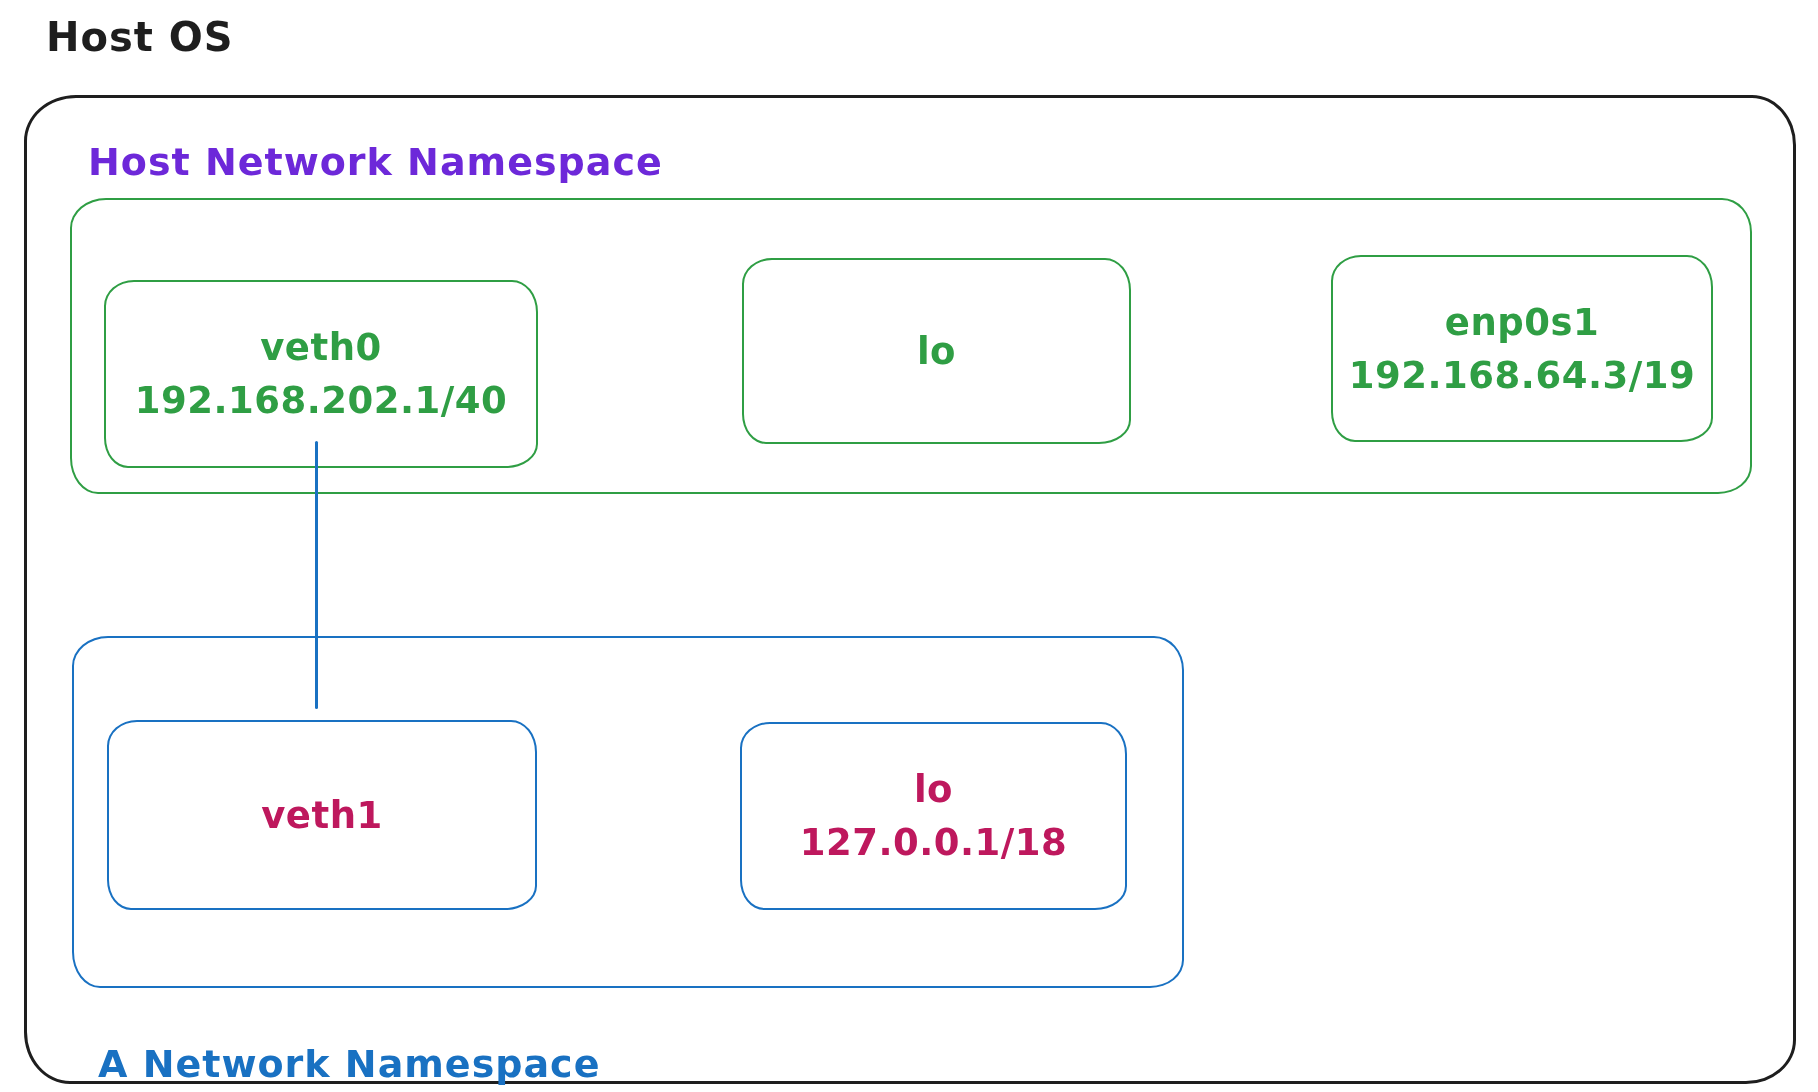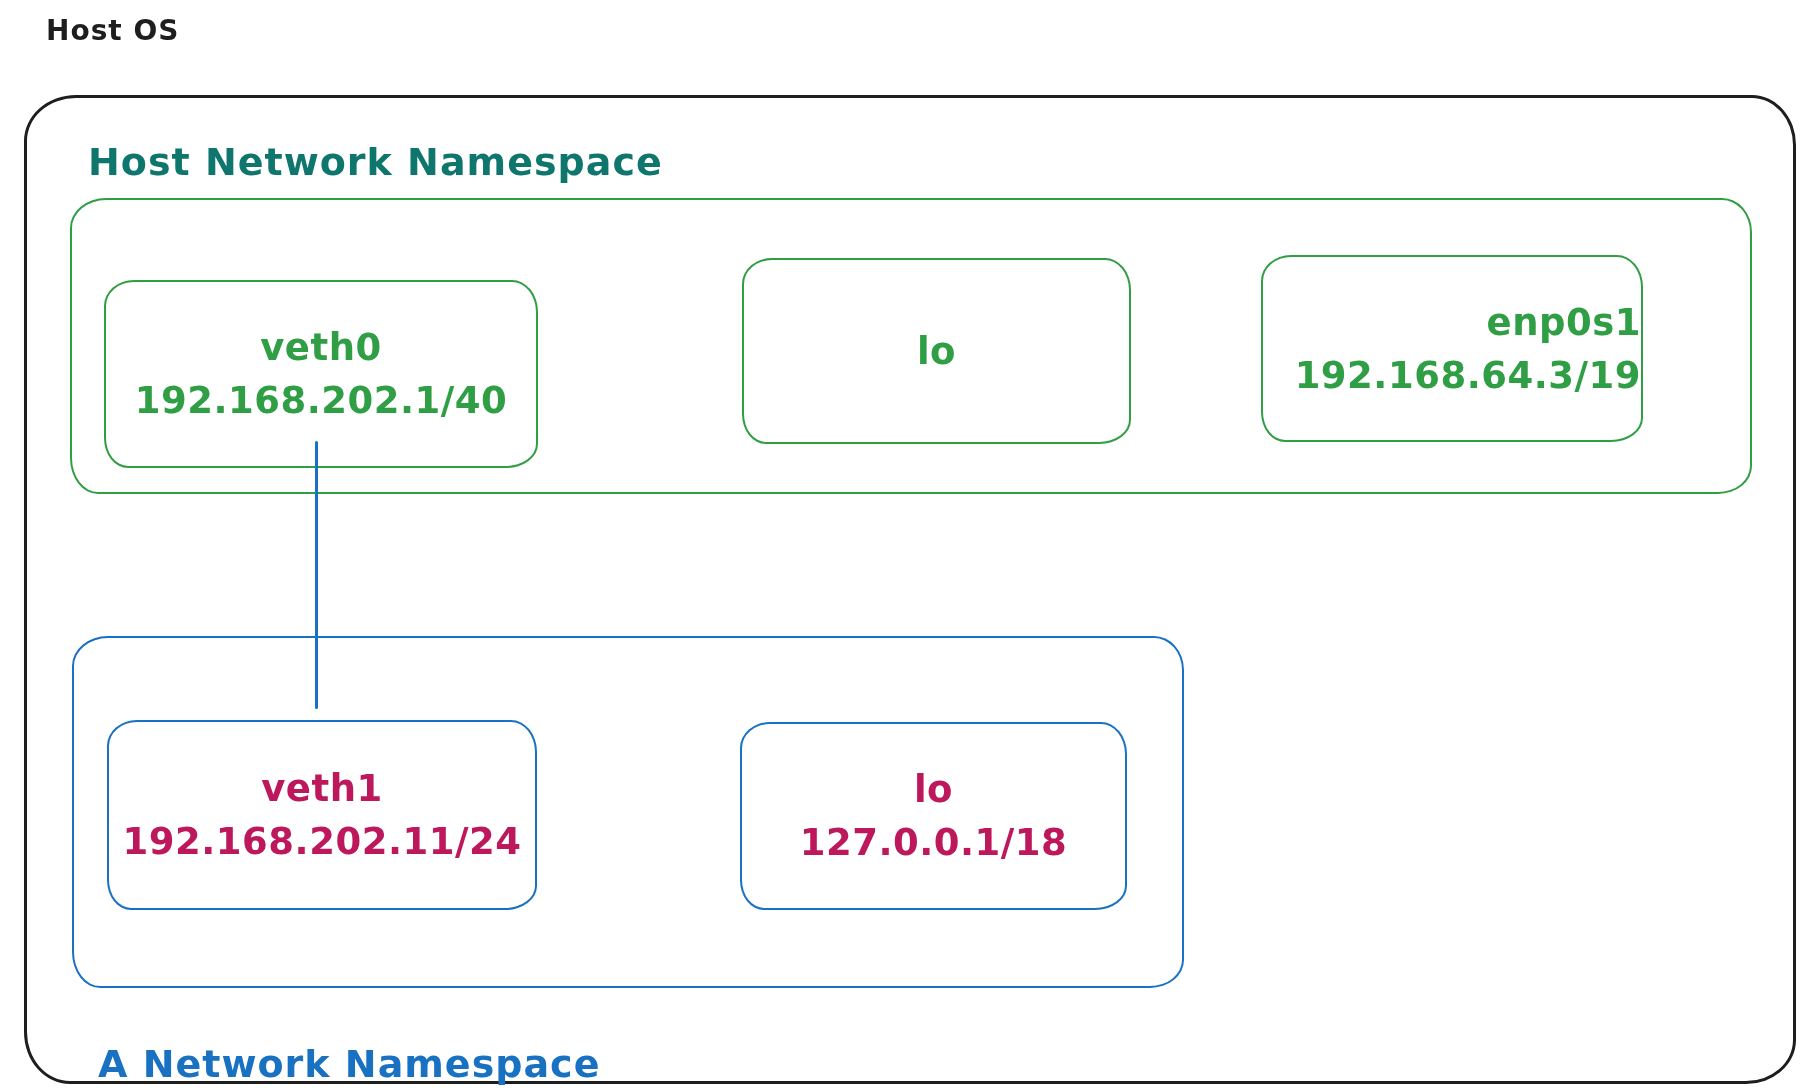--- a/index.html
+++ b/index.html
@@ -12,21 +12,21 @@
     width: 1818px;
     height: 1092px;
     background: #ffffff;
     font-family: "DejaVu Sans", "Liberation Sans", sans-serif;
     overflow: hidden;
   }
   .diagram-title {
     position: absolute;
     left: 46px;
     top: 14px;
-    font-size: 28px;
+    font-size: 40px;
     font-weight: 700;
     color: #1e1e1e;
     letter-spacing: 1px;
   }
   .outer-box {
     position: absolute;
     left: 24px;
     top: 95px;
     width: 1766px;
     height: 983px;
@@ -34,21 +34,21 @@
     border-radius: 52px 44px 50px 46px / 46px 50px 44px 52px;
     background: transparent;
   }
   .ns-label {
     position: absolute;
     font-size: 38px;
     font-weight: 600;
     letter-spacing: 1px;
     white-space: nowrap;
   }
-  .ns-label.green { left: 88px; top: 140px; color: #0f766e; }
+  .ns-label.green { left: 88px; top: 140px; color: #6d28d9; }
   .ns-label.blue  { left: 98px; top: 998px; color: #1971c2; margin-top: 44px; }
   .ns-box {
     position: absolute;
     border-radius: 36px 30px 34px 28px / 30px 34px 28px 36px;
     background: transparent;
   }
   .ns-box.green {
     left: 70px;
     top: 198px;
     width: 1678px;
@@ -77,21 +77,21 @@
   .node .node-name,
   .node .node-addr {
     font-size: 37px;
     font-weight: 600;
     line-height: 53px;
     letter-spacing: 0.5px;
     white-space: nowrap;
   }
   .node-veth0  { left: 104px;  top: 256px; width: 430px; height: 184px; margin-top: 24px; }
   .node-lo-host{ left: 742px;  top: 258px; width: 385px; height: 182px; }
-  .node-enp0s1 { left: 1261px; top: 255px; width: 378px; height: 183px; align-items: flex-end; }
+  .node-enp0s1 { left: 1331px; top: 255px; width: 378px; height: 183px; }
   .node-veth1  { left: 107px;  top: 720px; width: 426px; height: 186px; }
   .node-lo-a   { left: 740px;  top: 722px; width: 383px; height: 184px; }
   .connector {
     position: absolute;
     left: 315px;
     top: 441px;
     width: 3px;
     height: 268px;
     background: #1971c2;
     border-radius: 2px;
@@ -123,21 +123,20 @@
     <div class="node-name">enp0s1</div>
     <div class="node-addr">192.168.64.3/19</div>
   </div>
 
   <div class="connector"></div>
 
   <div class="ns-box blue"></div>
 
   <div class="node blue node-veth1">
     <div class="node-name">veth1</div>
-    <div class="node-addr">192.168.202.11/24</div>
   </div>
 
   <div class="node blue node-lo-a">
     <div class="node-name">lo</div>
     <div class="node-addr">127.0.0.1/18</div>
   </div>
 
   <div class="ns-label blue">A Network Namespace</div>
 
 </div>

